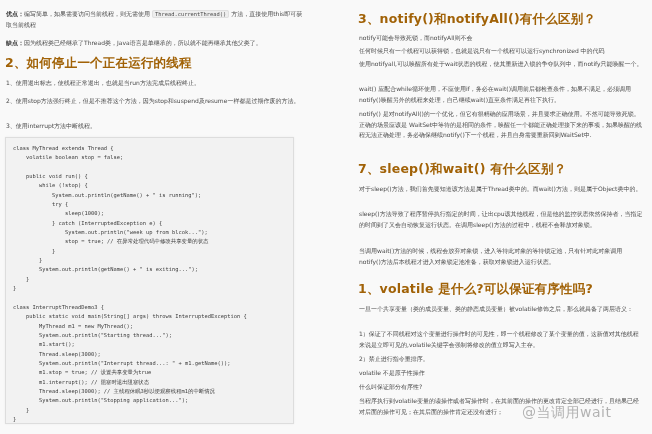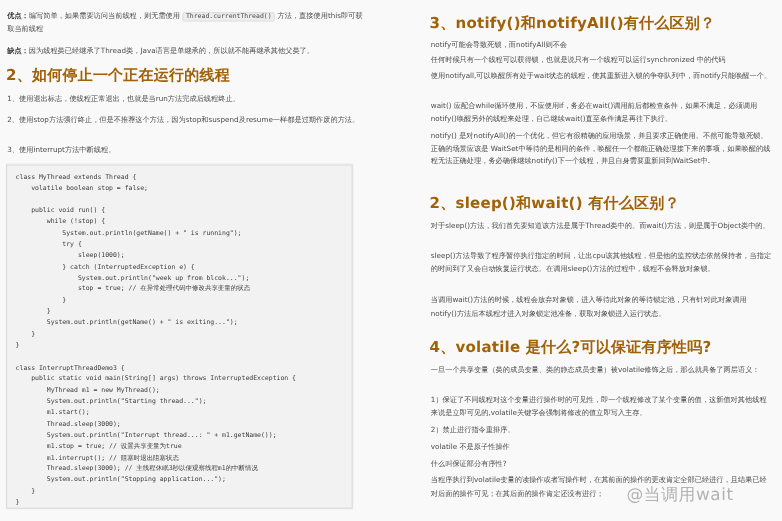--- a/index.html
+++ b/index.html
@@ -87,26 +87,26 @@
 </div>
 
 <div class="page right">
   <h2 class="h2" style="left:32px; top:11px;">3、notify()和notifyAll()有什么区别？</h2>
   <p class="p" style="left:33px; top:33px; width:285px;">notify可能会导致死锁，而notifyAll则不会</p>
   <p class="p" style="left:33px; top:46px; width:285px;">任何时候只有一个线程可以获得锁，也就是说只有一个线程可以运行synchronized 中的代码</p>
   <p class="p" style="left:33px; top:59px; width:285px;">使用notifyall,可以唤醒所有处于wait状态的线程，使其重新进入锁的争夺队列中，而notify只能唤醒一个。</p>
   <p class="p" style="left:33px; top:84px; width:285px;">wait() 应配合while循环使用，不应使用if，务必在wait()调用前后都检查条件，如果不满足，必须调用notify()唤醒另外的线程来处理，自己继续wait()直至条件满足再往下执行。</p>
   <p class="p" style="left:33px; top:109px; width:285px;">notify() 是对notifyAll()的一个优化，但它有很精确的应用场景，并且要求正确使用。不然可能导致死锁。正确的场景应该是 WaitSet中等待的是相同的条件，唤醒任一个都能正确处理接下来的事项，如果唤醒的线程无法正确处理，务必确保继续notify()下一个线程，并且自身需要重新回到WaitSet中.</p>
 
-  <h2 class="h2" style="left:32px; top:161px;">2、sleep()和wait() 有什么区别？</h2>
+  <h2 class="h2" style="left:32px; top:161px;">7、sleep()和wait() 有什么区别？</h2>
   <p class="p" style="left:33px; top:184px; width:285px;">对于sleep()方法，我们首先要知道该方法是属于Thread类中的。而wait()方法，则是属于Object类中的。</p>
   <p class="p" style="left:33px; top:209px; width:285px;">sleep()方法导致了程序暂停执行指定的时间，让出cpu该其他线程，但是他的监控状态依然保持者，当指定的时间到了又会自动恢复运行状态。在调用sleep()方法的过程中，线程不会释放对象锁。</p>
   <p class="p" style="left:33px; top:246px; width:285px;">当调用wait()方法的时候，线程会放弃对象锁，进入等待此对象的等待锁定池，只有针对此对象调用notify()方法后本线程才进入对象锁定池准备，获取对象锁进入运行状态。</p>
 
-  <h2 class="h2" style="left:32px; top:281px;">4、volatile 是什么?可以保证有序性吗?</h2>
+  <h2 class="h2" style="left:32px; top:281px;">1、volatile 是什么?可以保证有序性吗?</h2>
   <p class="p" style="left:33px; top:304px; width:285px;">一旦一个共享变量（类的成员变量、类的静态成员变量）被volatile修饰之后，那么就具备了两层语义：</p>
   <p class="p" style="left:33px; top:329px; width:285px;">1）保证了不同线程对这个变量进行操作时的可见性，即一个线程修改了某个变量的值，这新值对其他线程来说是立即可见的,volatile关键字会强制将修改的值立即写入主存。</p>
   <p class="p" style="left:33px; top:354px; width:285px;">2）禁止进行指令重排序。</p>
   <p class="p" style="left:33px; top:368px; width:285px;">volatile 不是原子性操作</p>
   <p class="p" style="left:33px; top:382px; width:285px;">什么叫保证部分有序性?</p>
   <p class="p" style="left:33px; top:396px; width:285px;">当程序执行到volatile变量的读操作或者写操作时，在其前面的操作的更改肯定全部已经进行，且结果已经对后面的操作可见；在其后面的操作肯定还没有进行；</p>
 </div>
 
 <div class="watermark">@当调用wait</div>
 

